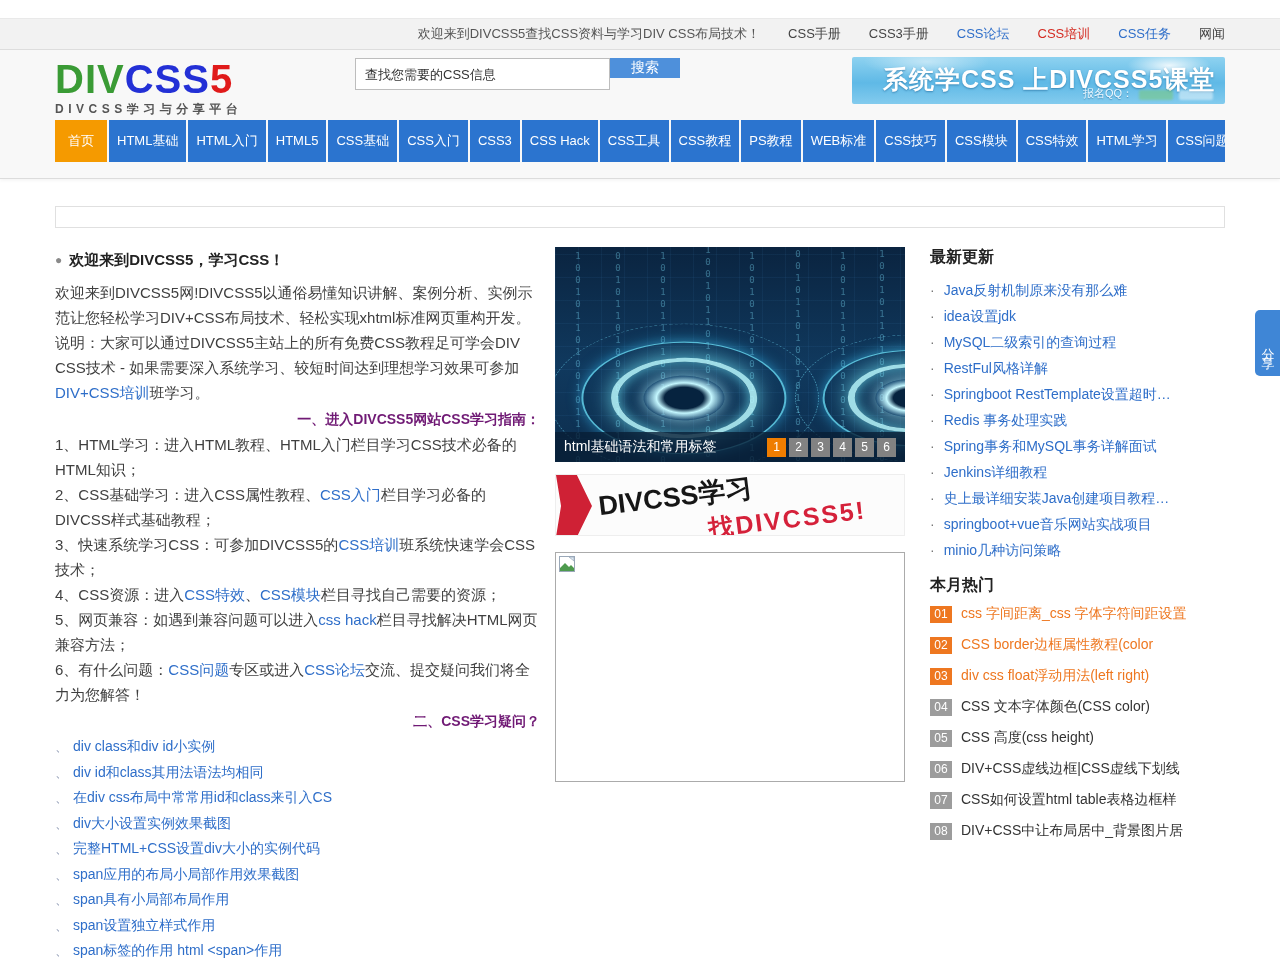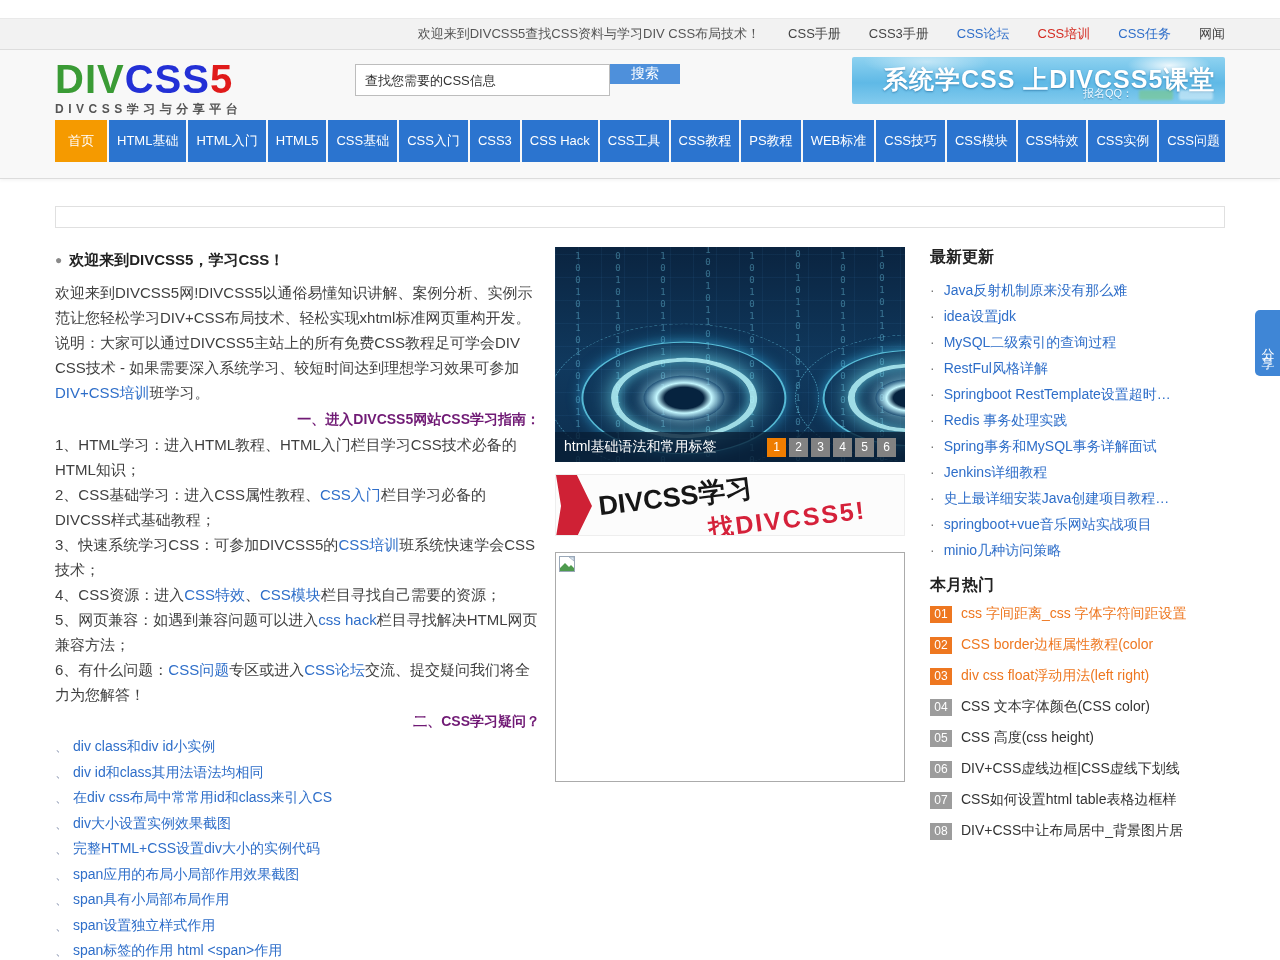--- a/index.html
+++ b/index.html
@@ -21,21 +21,21 @@
   
   .header-band { background:#f8f8f8; border-bottom:1px solid #dcdcdc;
     box-shadow:0 2px 3px rgba(0,0,0,.04); }
   .header-inner { position:relative; height:128px; }
   .logo { position:absolute; left:0; top:8px; display:block; }
   .logo-big { font-size:40px; font-weight:bold; letter-spacing:1px; line-height:42px; }
   .logo-big .g { color:#3a9b35; }
   .logo-big .b { color:#2330d6; }
   .logo-big .r { color:#e01a1a; }
   .logo-tag { font-size:12px; color:#555; letter-spacing:4.5px; font-weight:bold; margin-top:1px; }
-  .searchbox { position:absolute; left:300px; top:14px; display:flex; }
+  .searchbox { position:absolute; left:300px; top:8px; display:flex; }
   .searchbox input { width:255px; height:32px; border:1px solid #bdbdbd; background:#fff;
     padding:0 9px; font-size:13px; color:#333; outline:none; }
   .searchbox input::placeholder { color:#333; opacity:1; }
   .searchbox button { width:70px; height:20px; border:0; background:#4e90db; color:#fff;
     font-size:14px; cursor:pointer; }
   .promo-banner { position:absolute; right:0; top:7px; width:373px; height:47px;
     border-radius:2px; overflow:hidden; cursor:pointer;
     background:
       radial-gradient(60px 18px at 85% 18%, rgba(255,255,255,.85), rgba(255,255,255,0) 70%),
       radial-gradient(90px 22px at 20% 10%, rgba(255,255,255,.5), rgba(255,255,255,0) 70%),
@@ -187,21 +187,21 @@
       <a>CSS入门</a>
       <a>CSS3</a>
       <a>CSS Hack</a>
       <a>CSS工具</a>
       <a>CSS教程</a>
       <a>PS教程</a>
       <a>WEB标准</a>
       <a>CSS技巧</a>
       <a>CSS模块</a>
       <a>CSS特效</a>
-      <a>CSS实例</a>
+      <a>HTML学习</a>
       <a>CSS问题</a>
     </nav>
   </div>
 </div>
 
 <div class="content container">
   <div class="ad-box"></div>
 
   <div class="main-row">
 

